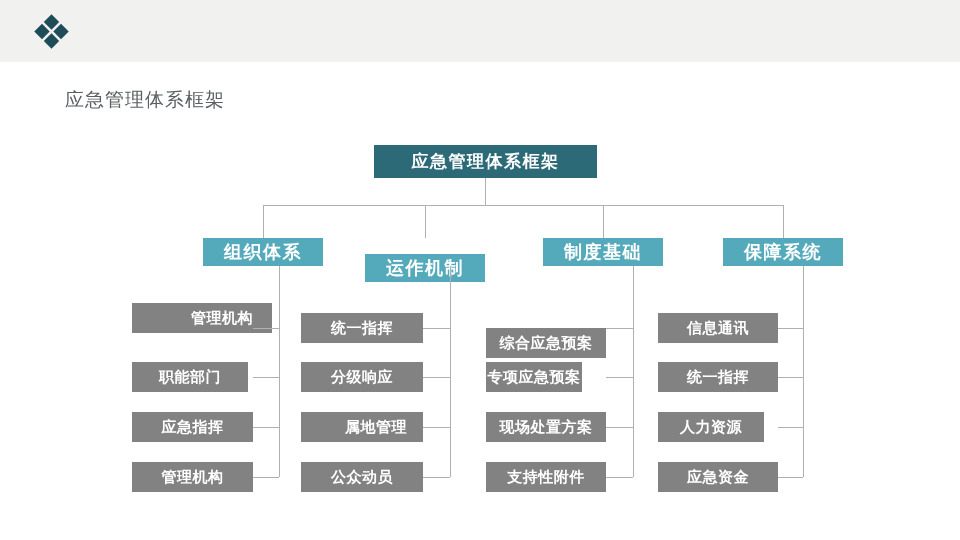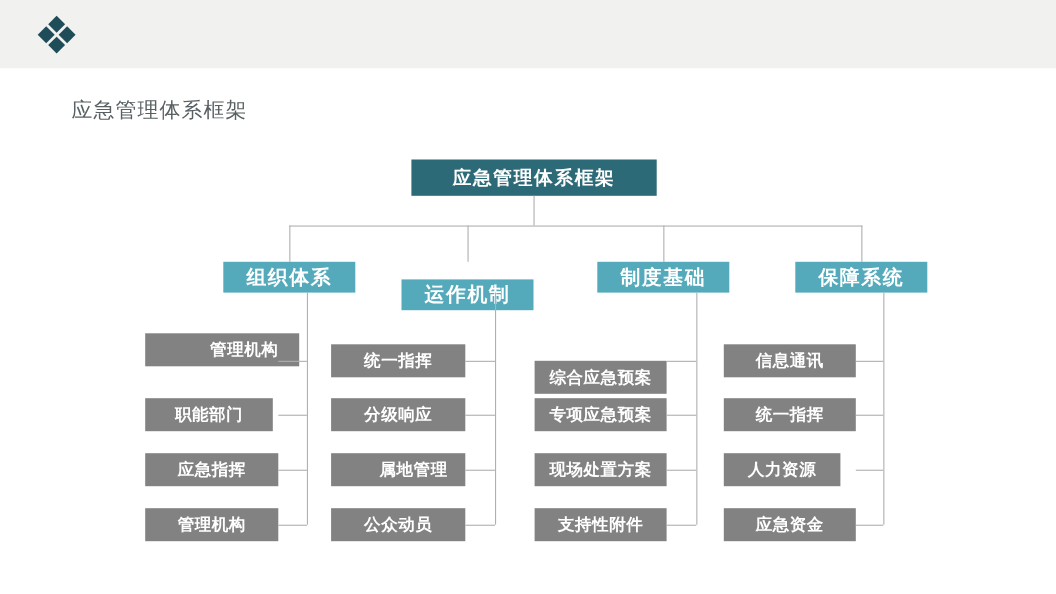--- a/index.html
+++ b/index.html
@@ -94,21 +94,21 @@
     <div class="node leaf" style="left:301px;top:313px;width:122px;height:30px;">统一指挥</div>
     <div class="node leaf" style="left:301px;top:362px;width:122px;height:30px;">分级响应</div>
     <div class="node leaf" style="left:301px;top:412px;width:122px;height:30px;padding-left:28px;">属地管理</div>
     <div class="node leaf" style="left:301px;top:462px;width:122px;height:30px;">公众动员</div>
     <div class="h" style="left:423px;top:328px;width:27px;"></div>
     <div class="h" style="left:423px;top:377px;width:27px;"></div>
     <div class="h" style="left:423px;top:427px;width:27px;"></div>
     <div class="h" style="left:423px;top:477px;width:27px;"></div>
 
     <div class="node leaf" style="left:486px;top:328px;width:120px;height:30px;">综合应急预案</div>
-    <div class="node leaf" style="left:486px;top:362px;width:120px;height:30px;">专项应急预案</div>
+    <div class="node leaf" style="left:486px;top:362px;width:96px;height:30px;">专项应急预案</div>
     <div class="node leaf" style="left:486px;top:412px;width:120px;height:30px;">现场处置方案</div>
     <div class="node leaf" style="left:486px;top:462px;width:120px;height:30px;">支持性附件</div>
     <div class="h" style="left:606px;top:328px;width:27px;"></div>
     <div class="h" style="left:606px;top:377px;width:27px;"></div>
     <div class="h" style="left:606px;top:427px;width:27px;"></div>
     <div class="h" style="left:606px;top:477px;width:27px;"></div>
 
     <div class="node leaf" style="left:658px;top:313px;width:120px;height:30px;text-align:center;">信息通讯</div>
     <div class="node leaf" style="left:658px;top:362px;width:120px;height:30px;">统一指挥</div>
     <div class="node leaf" style="left:658px;top:412px;width:106px;height:30px;">人力资源</div>

